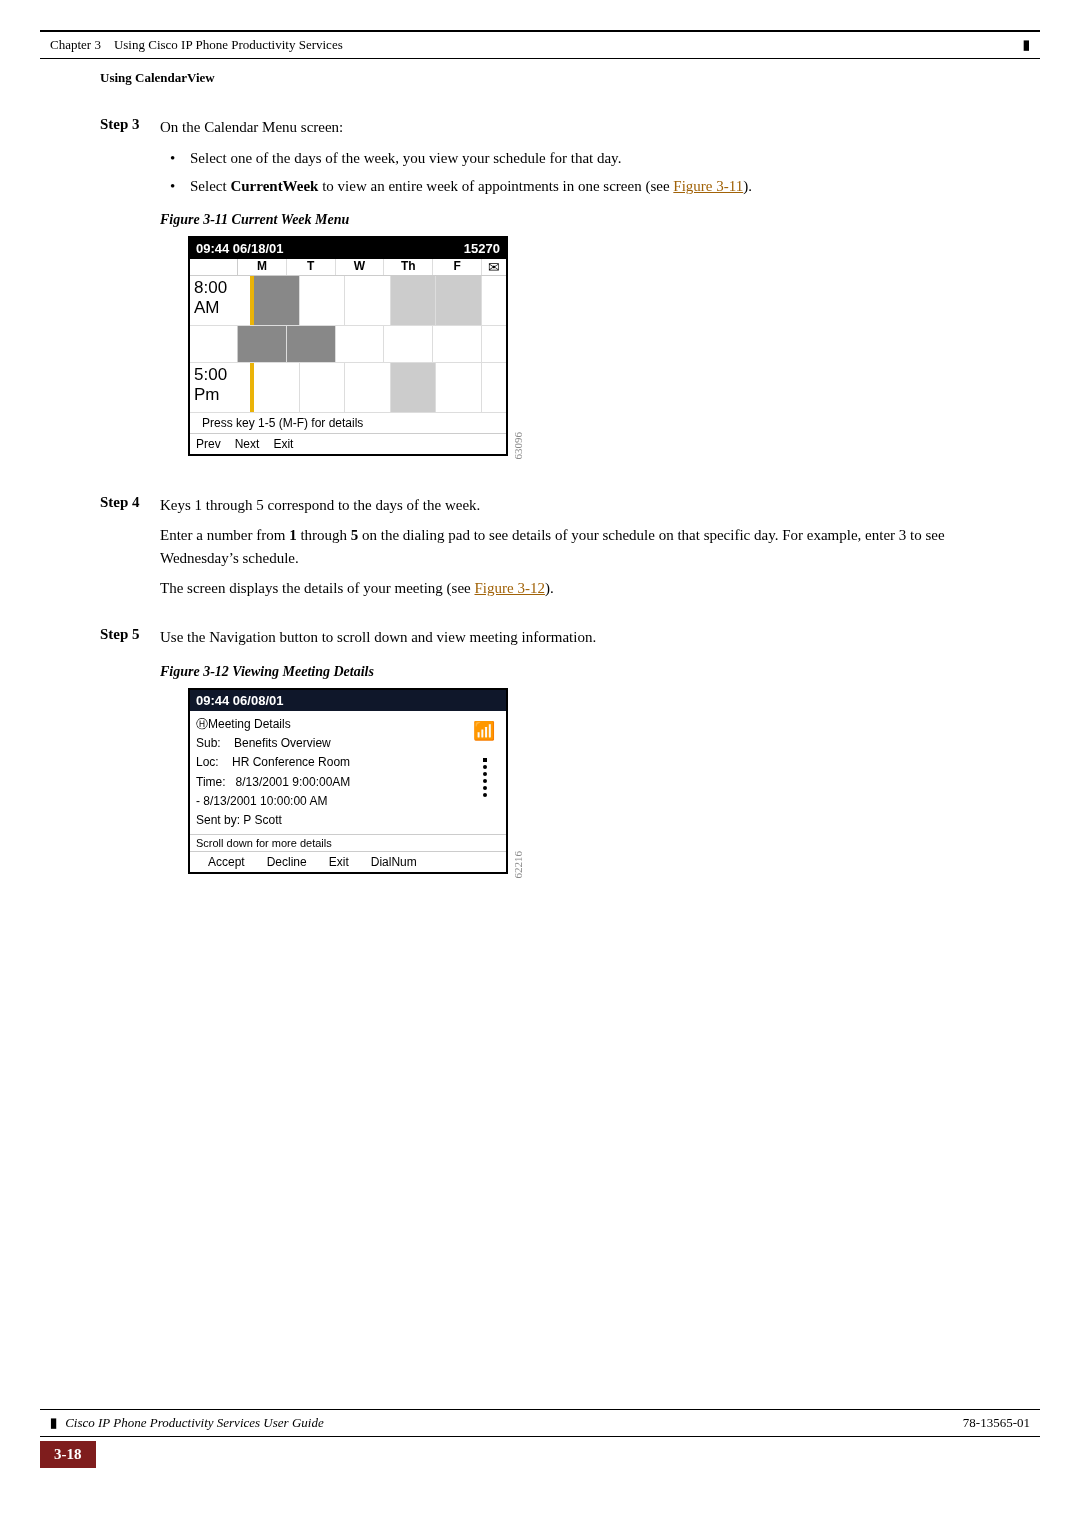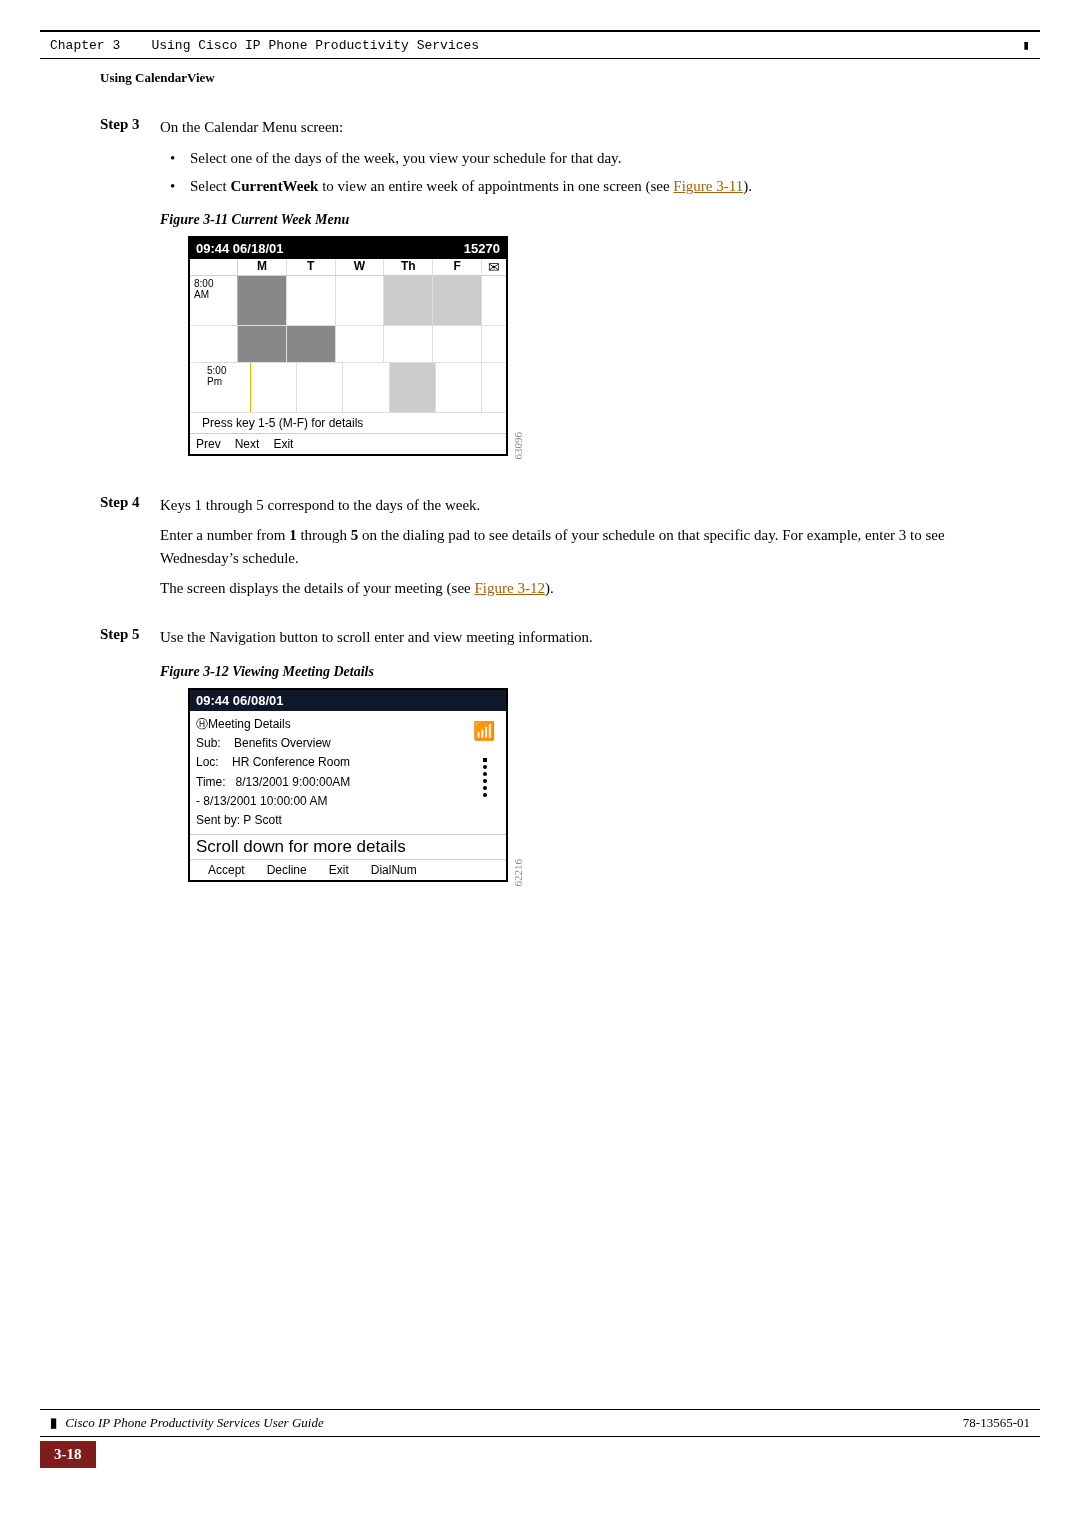--- a/index.html
+++ b/index.html
@@ -86,24 +86,24 @@
     }
     .cw-day-header {
       flex: 1;
       text-align: center;
       font-size: 12px;
       font-weight: bold;
       border-right: 1px solid #ddd;
     }
     .cw-day-header:last-child { border-right: none; }
     .cw-time-label {
-      width: 48px;
+      width: 64px;
       padding: 2px 4px;
-      font-size: 10px;
-      border-right: 1px solid #eab308;
+      font-size: 17px;
+      border-right: 4px solid #eab308;
       display: flex;
       flex-direction: column;
       justify-content: flex-start;
     }
     .cw-cell {
       flex: 1;
       border-right: 1px solid #ddd;
       position: relative;
       min-height: 36px;
     }
@@ -145,21 +145,21 @@
     }
     .vmd-icons {
       display: flex;
       flex-direction: column;
       align-items: center;
       gap: 6px;
       padding: 2px 4px;
     }
     .vmd-footer-text {
       padding: 2px 6px;
-      font-size: 17px;
+      font-size: 11px;
       border-top: 1px solid #ccc;
     }
     .vmd-softkeys {
       display: flex;
       padding: 3px 18px;
       gap: 22px;
       font-size: 12px;
       border-top: 1px solid #ccc;
     }
 
@@ -180,21 +180,21 @@
       align-items: flex-end;
       margin-bottom: 16px;
       margin-left: 28px;
     }
 
     a { color: #a16207; text-decoration: underline; }
   </style>
 </head>
 <body>
 
-<div style="margin: 0 40px; border-top: 2px solid #000; border-bottom: 1px solid #000; display: flex; justify-content: space-between; align-items: center; padding: 5px 10px; margin-top: 30px; font-family: Liberation Mono, monospace;">
+<div style="margin: 0 40px; border-top: 2px solid #000; border-bottom: 1px solid #000; display: flex; justify-content: space-between; align-items: center; padding: 5px 10px; margin-top: 30px;">
   <div style="font-size:13px;">
     <span>Chapter 3</span>&nbsp;&nbsp;&nbsp;&nbsp;<span>Using Cisco IP Phone Productivity Services</span>
   </div>
   <div style="font-size:13px; font-weight:bold;">▮</div>
 </div>
 
 <div style="margin: 10px 100px 10px 100px;">
   <span style="font-size:13px; font-weight:bold;">Using CalendarView</span>
 </div>
 
@@ -244,21 +244,21 @@
           <div style="display:flex; border-bottom:1px solid #ddd; min-height:30px;">
             <div style="width:48px; border-right:1px solid #ccc;"></div>
             <div class="cw-cell filled"></div>
             <div class="cw-cell filled"></div>
             <div class="cw-cell"></div>
             <div class="cw-cell"></div>
             <div class="cw-cell"></div>
             <div style="width:24px;"></div>
           </div>
 
-          <div style="display:flex; border-bottom:1px solid #ddd; min-height:50px;padding-left:13px;">
+          <div style="display:flex; border-bottom:1px solid #ddd; min-height:50px;">
             <div class="cw-time-label">5:00<br>Pm</div>
             <div class="cw-cell"></div>
             <div class="cw-cell"></div>
             <div class="cw-cell"></div>
             <div class="cw-cell light-filled"></div>
             <div class="cw-cell"></div>
             <div style="width:24px;"></div>
           </div>
 
           <div class="cw-footer-text">Press key 1-5 (M-F) for details</div>
@@ -280,21 +280,21 @@
     <div class="step-content">
       <p>Keys 1 through 5 correspond to the days of the week.</p>
       <p>Enter a number from <strong>1</strong> through <strong>5</strong> on the dialing pad to see details of your schedule on that specific day. For example, enter 3 to see Wednesday’s schedule.</p>
       <p>The screen displays the details of your meeting (see <a href="#fig12">Figure 3-12</a>).</p>
     </div>
   </div>
 
   <div class="step-row">
     <div class="step-label">Step 5</div>
     <div class="step-content">
-      <p>Use the Navigation button to scroll enter and view meeting information.</p>
+      <p>Use the Navigation button to scroll down and view meeting information.</p>
 
       <div style="margin-top:16px; margin-bottom:6px;">
         <div class="figure-caption">Figure 3-12   Viewing Meeting Details</div>
       </div>
 
       <div class="figure-wrapper" id="fig12">
         <div class="phone-screen">
 
           <div class="vmd-header">09:44 06/08/01</div>
 

